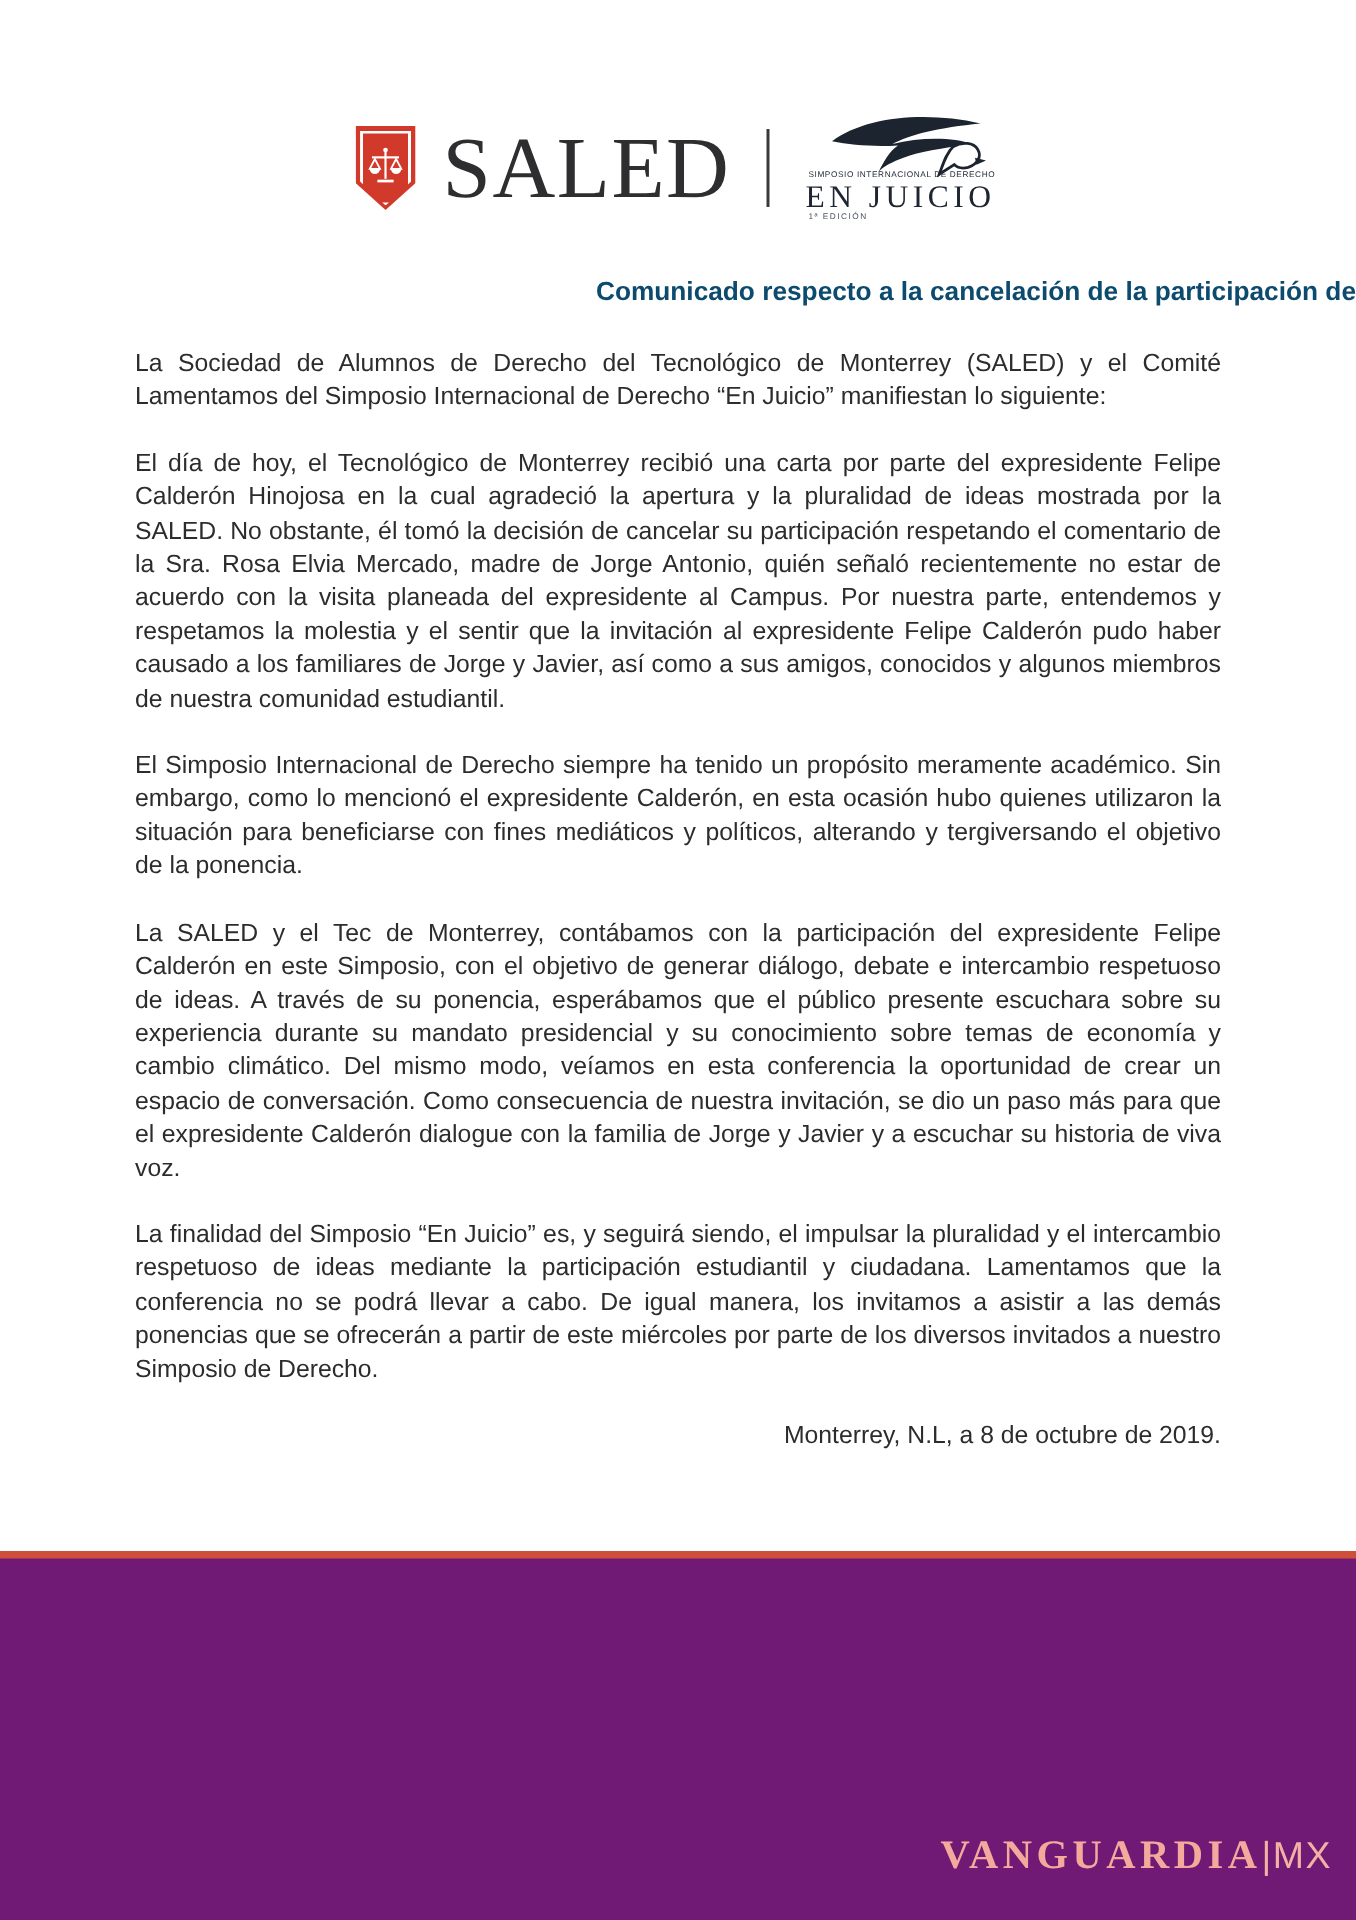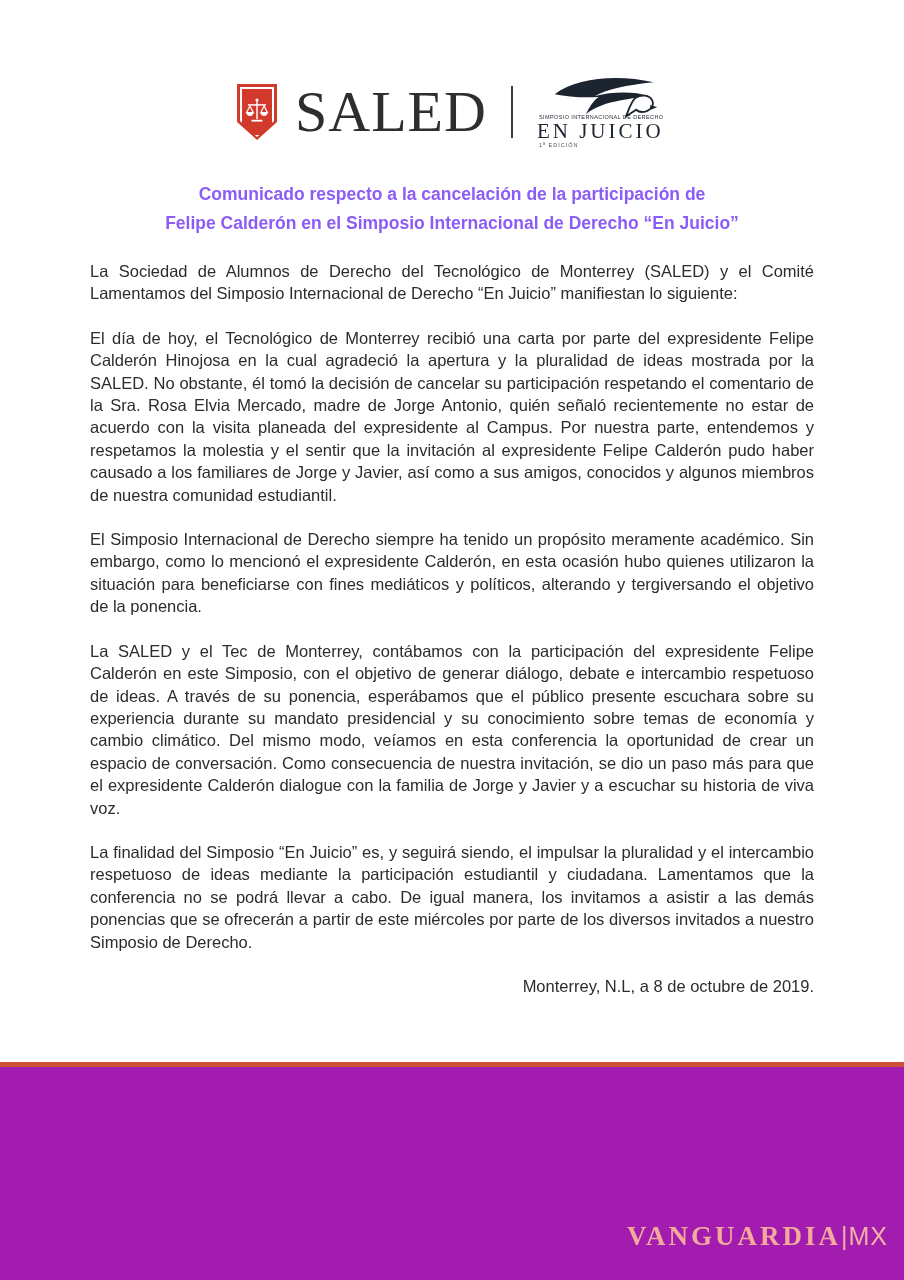--- a/index.html
+++ b/index.html
@@ -53,40 +53,40 @@
     font-size:21px;letter-spacing:3px;color:#1d2530;white-space:nowrap;
   }
   .symp-ed{
     position:absolute;top:66px;left:2px;
     font-size:5.5px;letter-spacing:1px;color:#4a5260;white-space:nowrap;
   }
 
   
   .doc-title{
     margin-top:32px;
-    text-align:center;
-    font-weight:bold;font-size:17.5px;line-height:29px;color:#8b5cf6;
+    text-align:right;
+    font-weight:bold;font-size:17.5px;line-height:29px;color:#0c4a6e;
   }
 
   
   .body-text{
     margin:22px 90px 0 90px;
     font-size:16.5px;line-height:22.4px;color:#2c2c2c;
   }
   .body-text p{
     margin:0 0 22px 0;
     text-align:justify;
     text-justify:inter-word;
   }
   .body-text p.date{ text-align:right; margin-top:4px;}
 
   
   .footer-band{
-    position:absolute;left:0;bottom:0;width:904px;height:218px;
-    background:#a21caf;
+    position:absolute;left:0;bottom:0;width:904px;height:246px;
+    background:#701a75;
     border-top:5px solid #cf5038;
     box-sizing:border-box;
   }
   .watermark{
     position:absolute;right:16px;bottom:28px;
     white-space:nowrap;
   }
   .watermark .wm-main{
     font-family:"Liberation Serif", serif;
     font-weight:bold;font-size:27px;letter-spacing:3px;
@@ -129,21 +129,20 @@
         <path d="M108 34 l8 2 l-7 3 z" fill="#1c2430"></path>
       </svg>
       <div class="symp-small">SIMPOSIO INTERNACIONAL DE DERECHO</div>
       <div class="symp-name">EN JUICIO</div>
       <div class="symp-ed">1ª EDICIÓN</div>
     </div>
   </div>
 
   <div class="doc-title">
     <div>Comunicado respecto a la cancelación de la participación de</div>
-    <div>Felipe Calderón en el Simposio Internacional de Derecho “En Juicio”</div>
   </div>
 
   <div class="body-text">
     <p>La Sociedad de Alumnos de Derecho del Tecnológico de Monterrey (SALED) y el Comité Lamentamos del Simposio Internacional de Derecho “En Juicio” manifiestan lo siguiente:</p>
     <p>El día de hoy, el Tecnológico de Monterrey recibió una carta por parte del expresidente Felipe Calderón Hinojosa en la cual agradeció la apertura y la pluralidad de ideas mostrada por la SALED. No obstante, él tomó la decisión de cancelar su participación respetando el comentario de la Sra. Rosa Elvia Mercado, madre de Jorge Antonio, quién señaló recientemente no estar de acuerdo con la visita planeada del expresidente al Campus. Por nuestra parte, entendemos y respetamos la molestia y el sentir que la invitación al expresidente Felipe Calderón pudo haber causado a los familiares de Jorge y Javier, así como a sus amigos, conocidos y algunos miembros de nuestra comunidad estudiantil.</p>
     <p>El Simposio Internacional de Derecho siempre ha tenido un propósito meramente académico. Sin embargo, como lo mencionó el expresidente Calderón, en esta ocasión hubo quienes utilizaron la situación para beneficiarse con fines mediáticos y políticos, alterando y tergiversando el objetivo de la ponencia.</p>
     <p>La SALED y el Tec de Monterrey, contábamos con la participación del expresidente Felipe Calderón en este Simposio, con el objetivo de generar diálogo, debate e intercambio respetuoso de ideas. A través de su ponencia, esperábamos que el público presente escuchara sobre su experiencia durante su mandato presidencial y su conocimiento sobre temas de economía y cambio climático. Del mismo modo, veíamos en esta conferencia la oportunidad de crear un espacio de conversación. Como consecuencia de nuestra invitación, se dio un paso más para que el expresidente Calderón dialogue con la familia de Jorge y Javier y a escuchar su historia de viva voz.</p>
     <p>La finalidad del Simposio “En Juicio” es, y seguirá siendo, el impulsar la pluralidad y el intercambio respetuoso de ideas mediante la participación estudiantil y ciudadana. Lamentamos que la conferencia no se podrá llevar a cabo. De igual manera, los invitamos a asistir a las demás ponencias que se ofrecerán a partir de este miércoles por parte de los diversos invitados a nuestro Simposio de Derecho.</p>
     <p class="date">Monterrey, N.L, a 8 de octubre de 2019.</p>
   </div>

